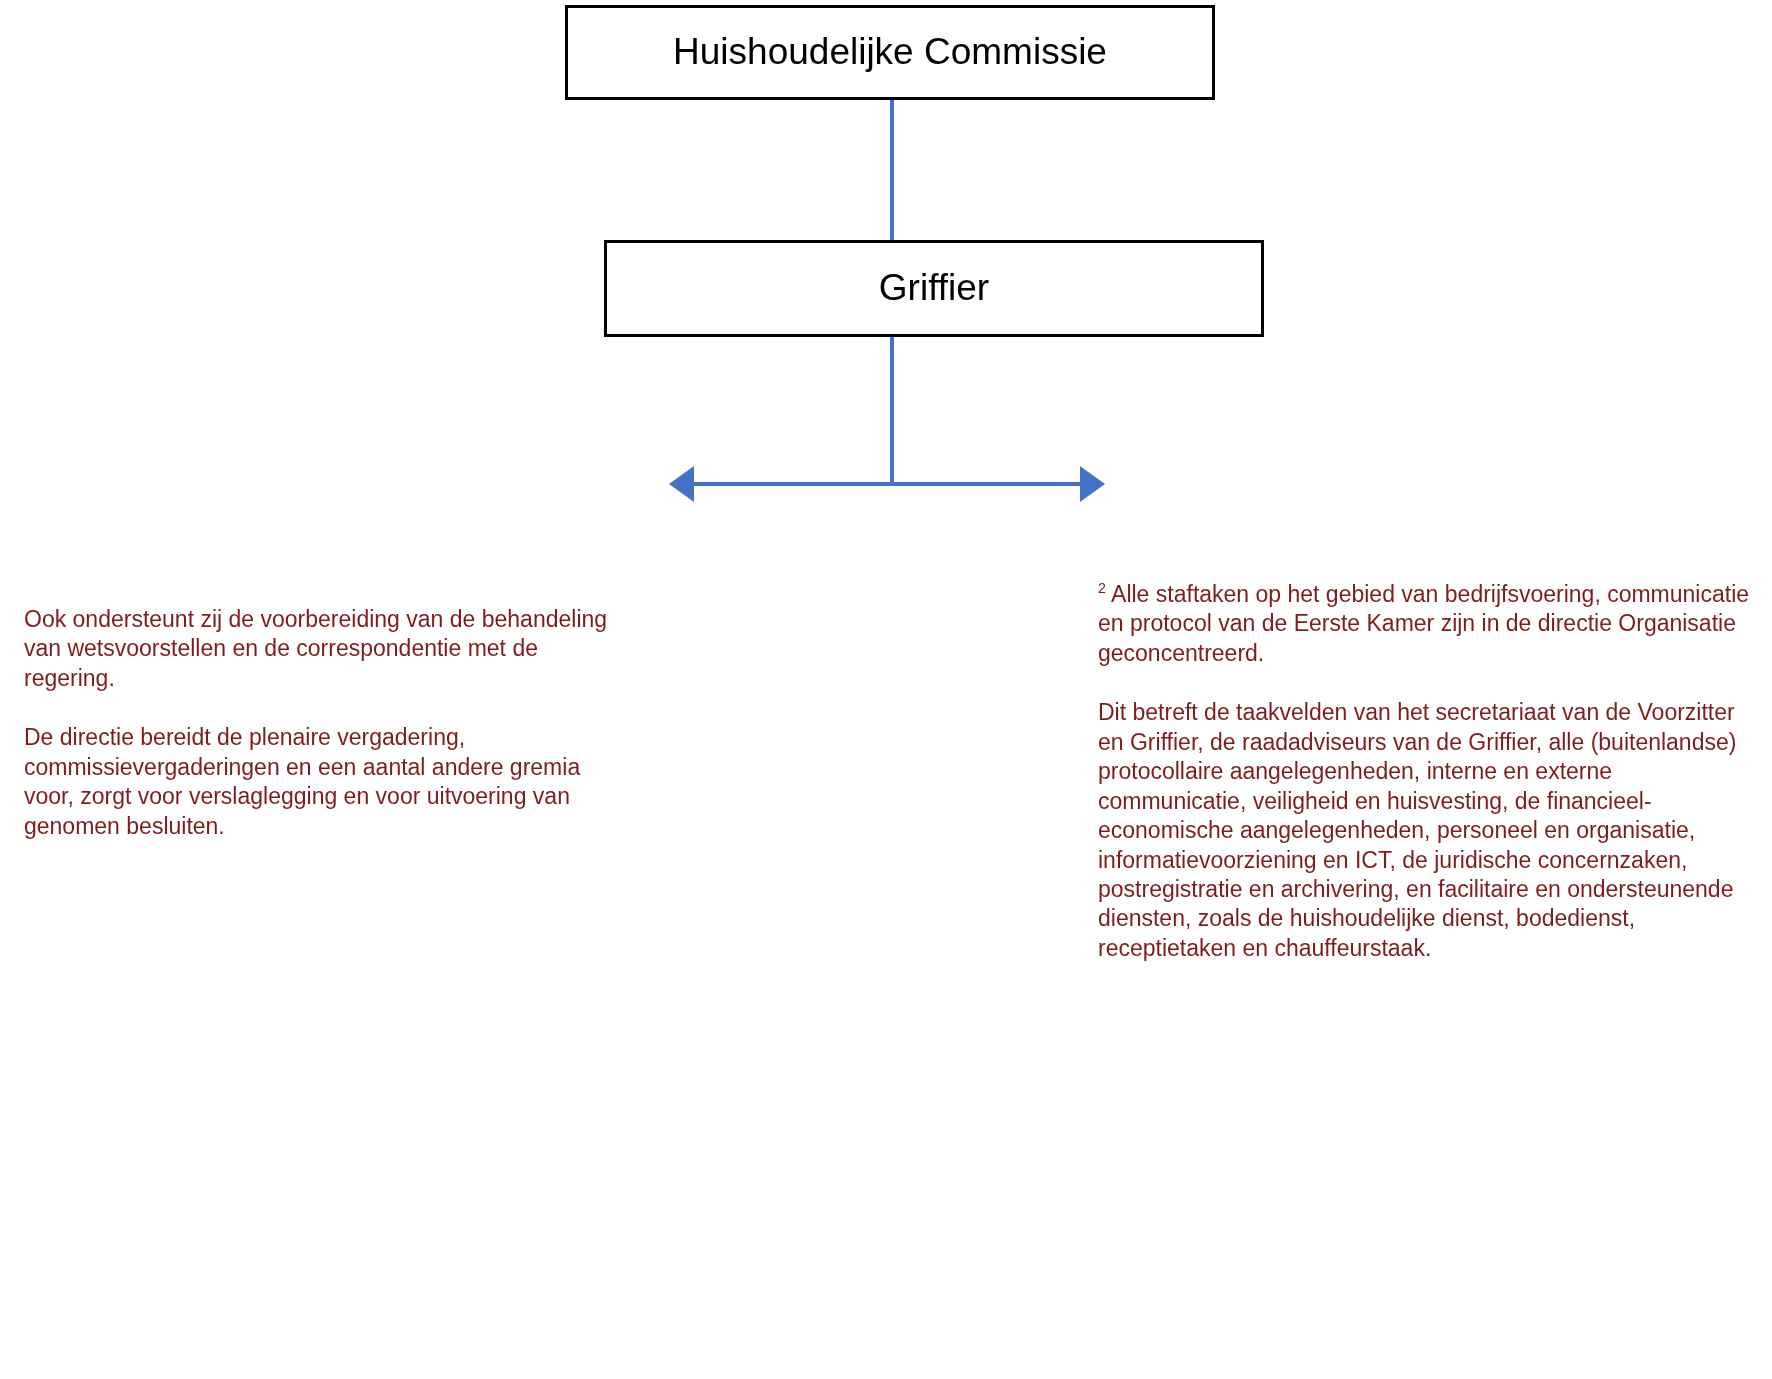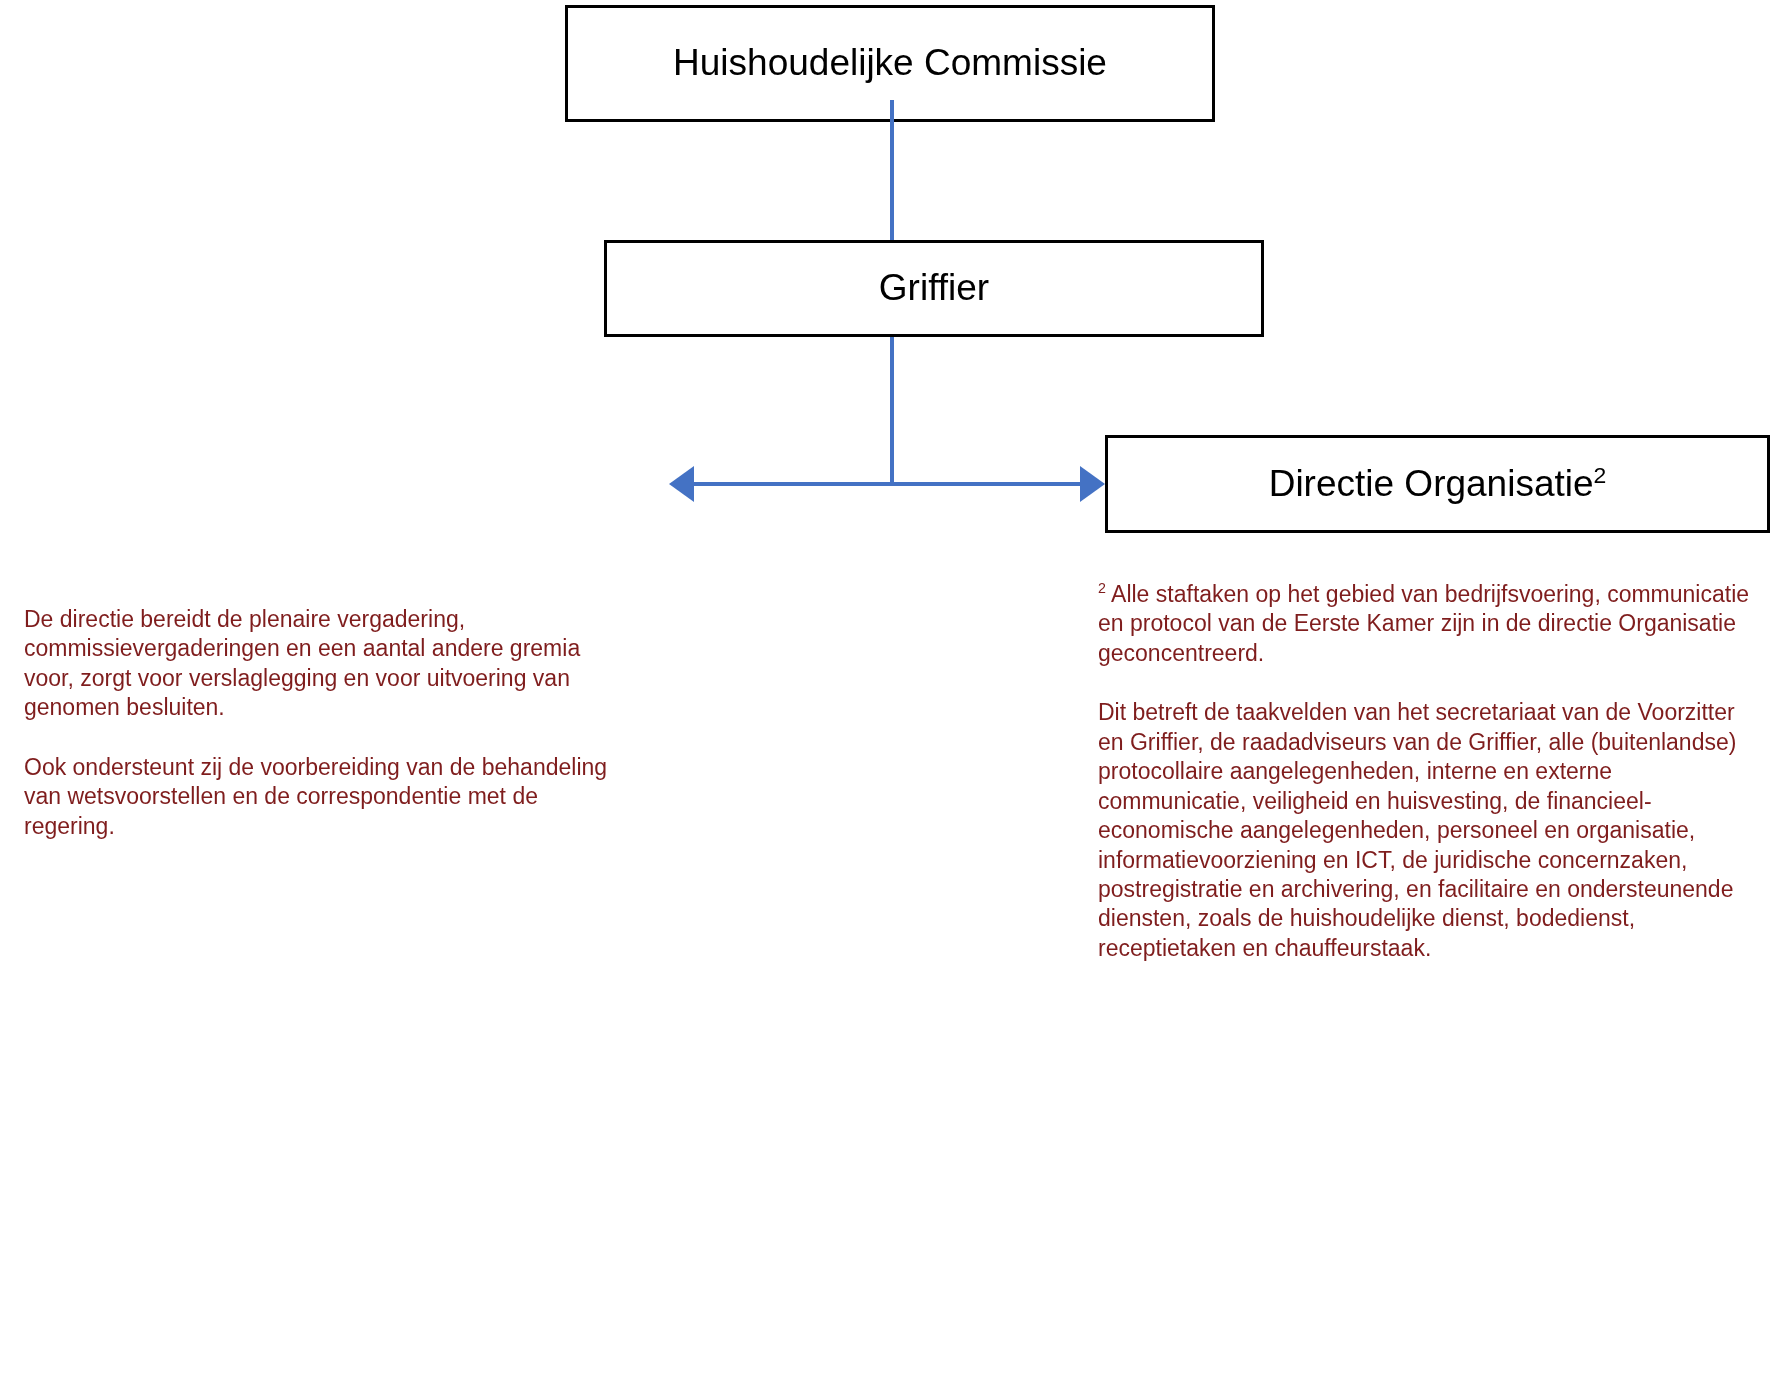--- a/index.html
+++ b/index.html
@@ -35,21 +35,21 @@
     line-height: 1.1;
     color: #000000;
     white-space: nowrap;
   }
   .org-box .box-label sup {
     font-size: 0.62em;
     vertical-align: super;
     line-height: 0;
   }
 
-  #box-hc      { left: 565px;  top: 5px;   width: 650px; height: 117px; }
+  #box-hc      { left: 565px;  top: 5px;   width: 650px; height: 95px; }
   #box-griffier{ left: 560px;  top: 240px; width: 660px; height: 97px; margin-left: 44px; }
   #box-inhoud  { left: 28px;   top: 435px; width: 637px; height: 98px; }
   #box-org     { left: 1105px; top: 435px; width: 665px; height: 98px; }
 
   
   .connector {
     position: absolute;
     background: #4472C4;
   }
   #conn-hc-griffier {
@@ -123,27 +123,24 @@
     <span class="box-label"><span>Griffier</span></span>
   </div>
 
   <div class="connector" id="conn-griffier-down"></div>
 
   <div class="connector" id="conn-horizontal"></div>
   <div class="arrow-head" id="arrow-left"></div>
   <div class="arrow-head" id="arrow-right"></div>
 
 
-  <div class="org-box" id="box-org">
-    <span class="box-label"><span>Directie Organisatie</span><sup>2</sup></span>
-  </div>
 
   <div class="note-column" id="note-left">
+    <p class="note-para"><span>Ook ondersteunt zij de voorbereiding van de behandeling van wetsvoorstellen en de correspondentie met de regering.</span></p>
     <p class="note-para"><span>De directie bereidt de plenaire vergadering, commissievergaderingen en een aantal andere gremia voor, zorgt voor verslaglegging en voor uitvoering van genomen besluiten.</span></p>
-    <p class="note-para"><span>Ook ondersteunt zij de voorbereiding van de behandeling van wetsvoorstellen en de correspondentie met de regering.</span></p>
   </div>
 
   <div class="note-column" id="note-right">
     <p class="note-para"><sup>2</sup> <span>Alle staftaken op het gebied van bedrijfsvoering, communicatie en protocol van de Eerste Kamer zijn in de directie Organisatie geconcentreerd.</span></p>
     <p class="note-para"><span>Dit betreft de taakvelden van het secretariaat van de Voorzitter en Griffier, de raadadviseurs van de Griffier, alle (buitenlandse) protocollaire aangelegenheden, interne en externe communicatie, veiligheid en huisvesting, de financieel-economische aangelegenheden, personeel en organisatie, informatievoorziening en ICT, de juridische concernzaken, postregistratie en archivering, en facilitaire en ondersteunende diensten, zoals de huishoudelijke dienst, bodedienst, receptietaken en chauffeurstaak.</span></p>
   </div>
 
 </div>
 
 </body></html>

